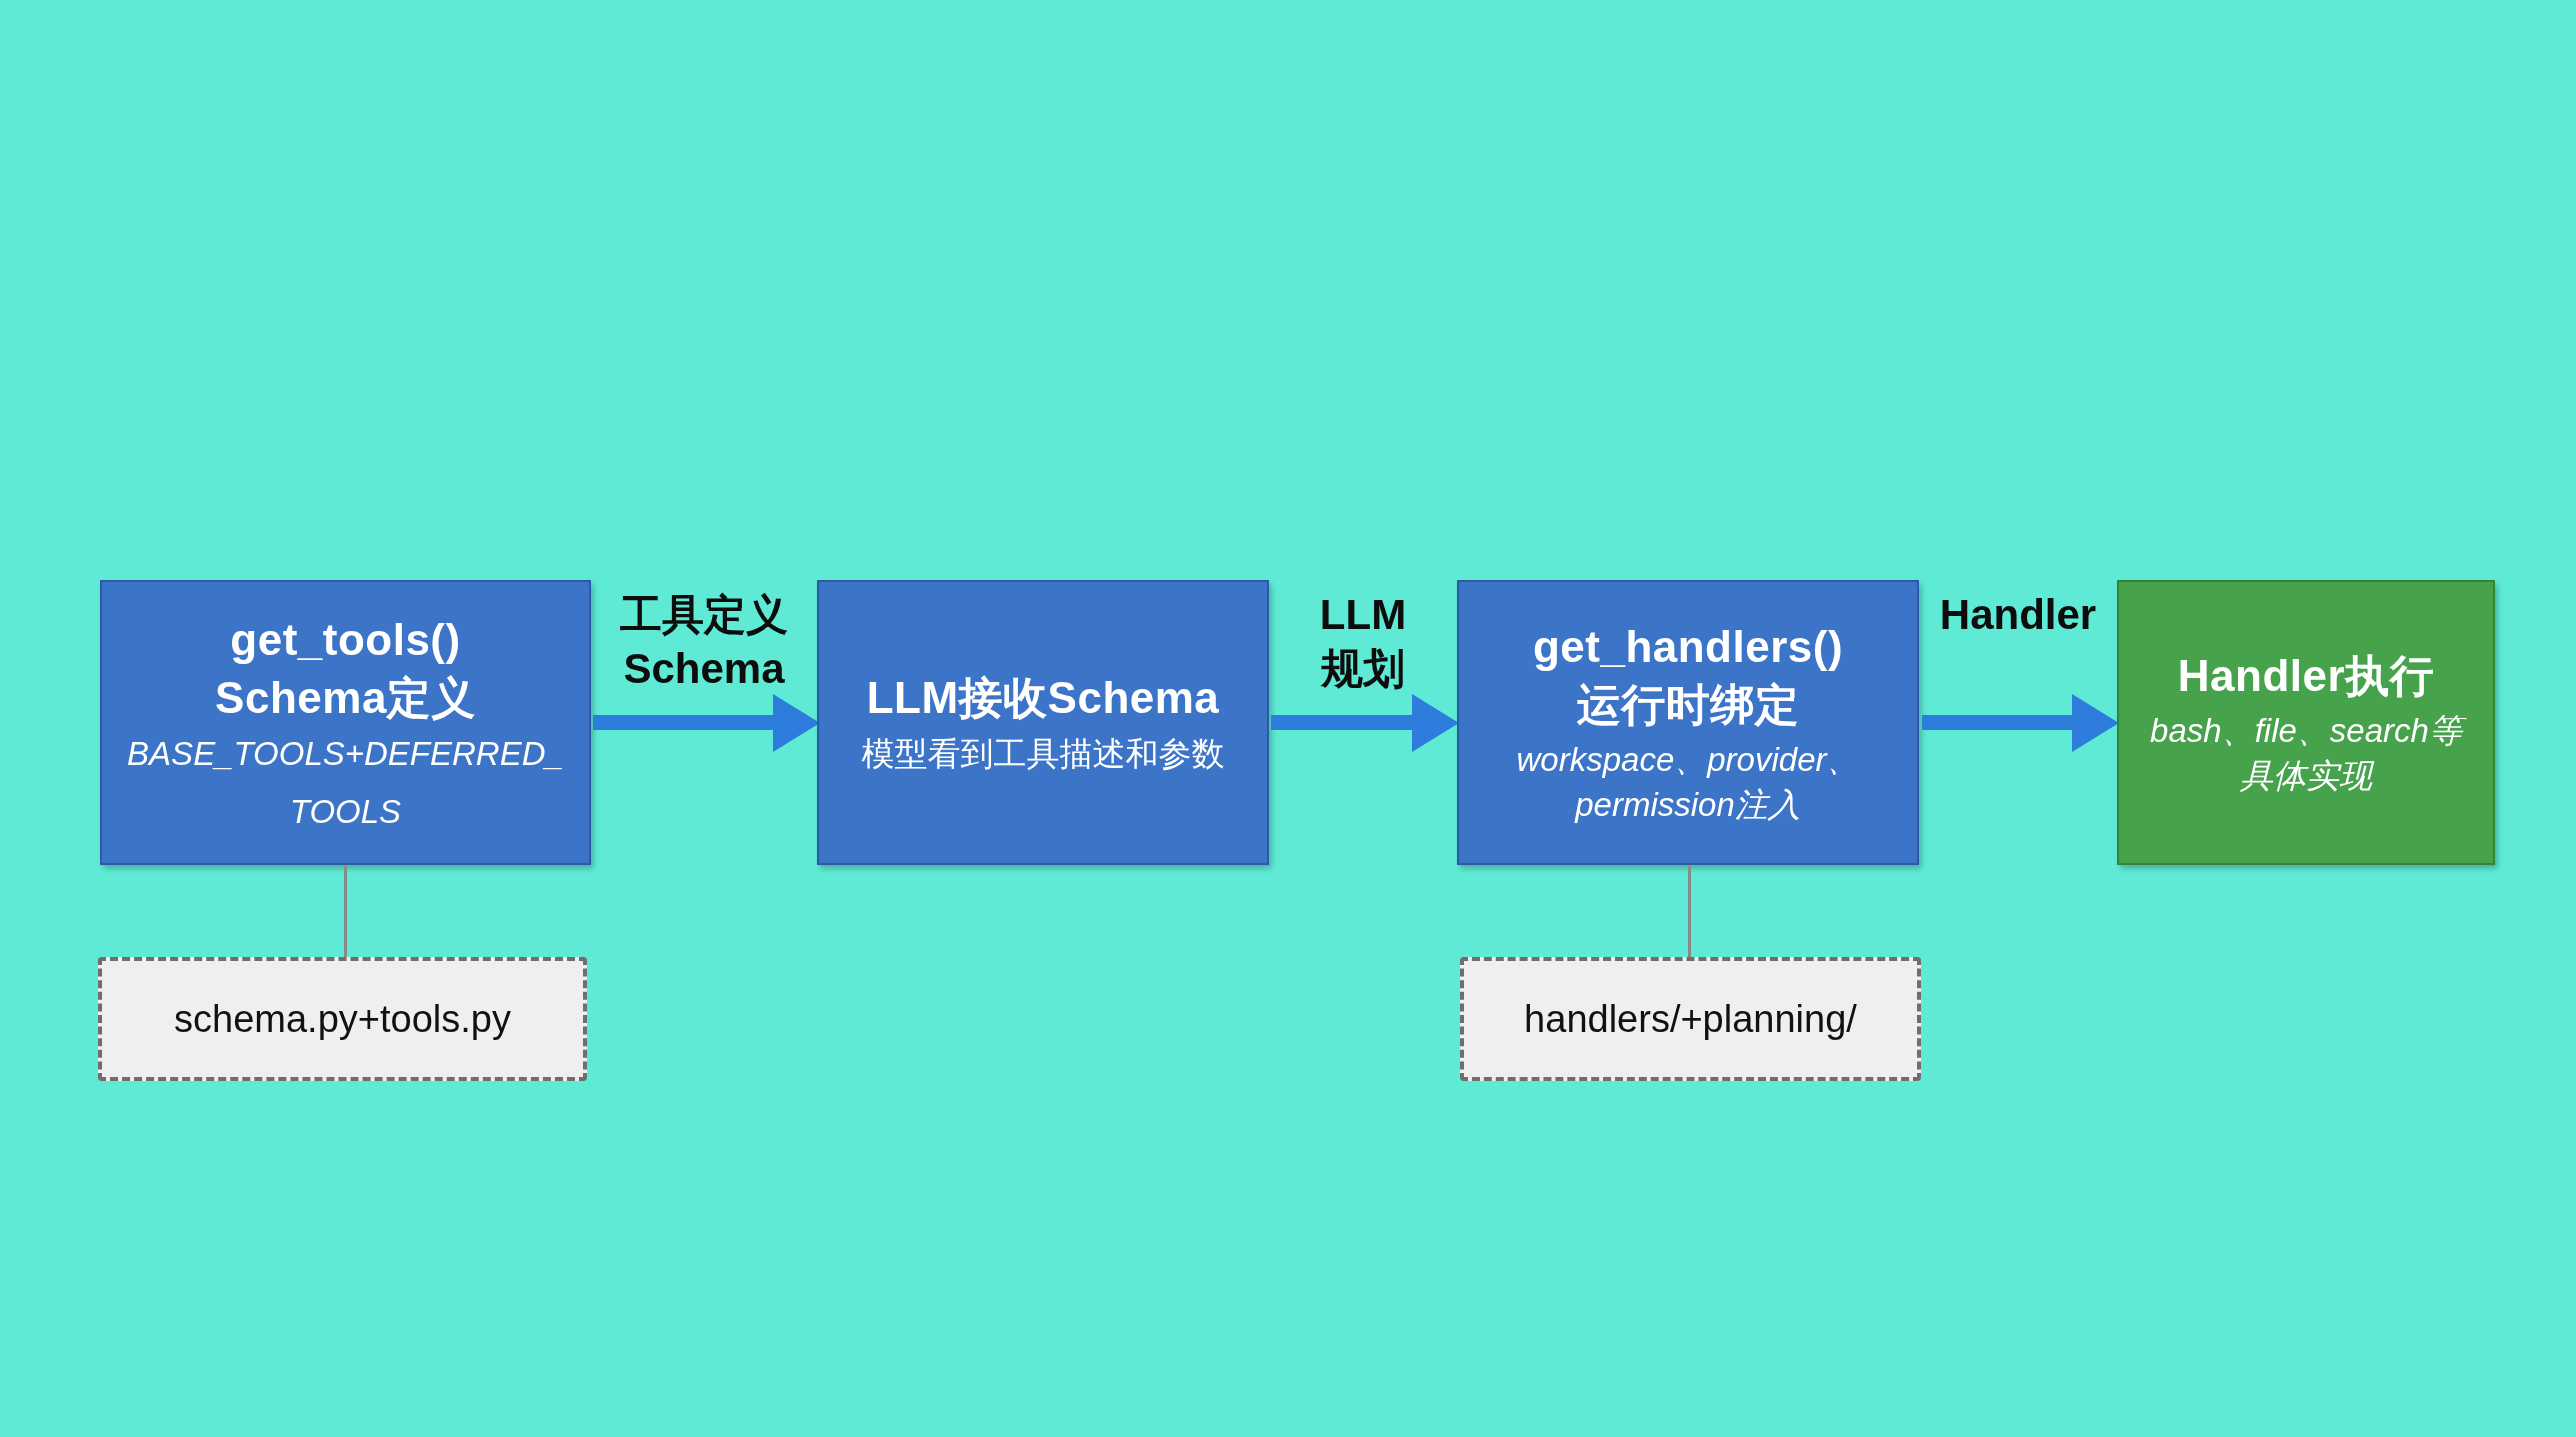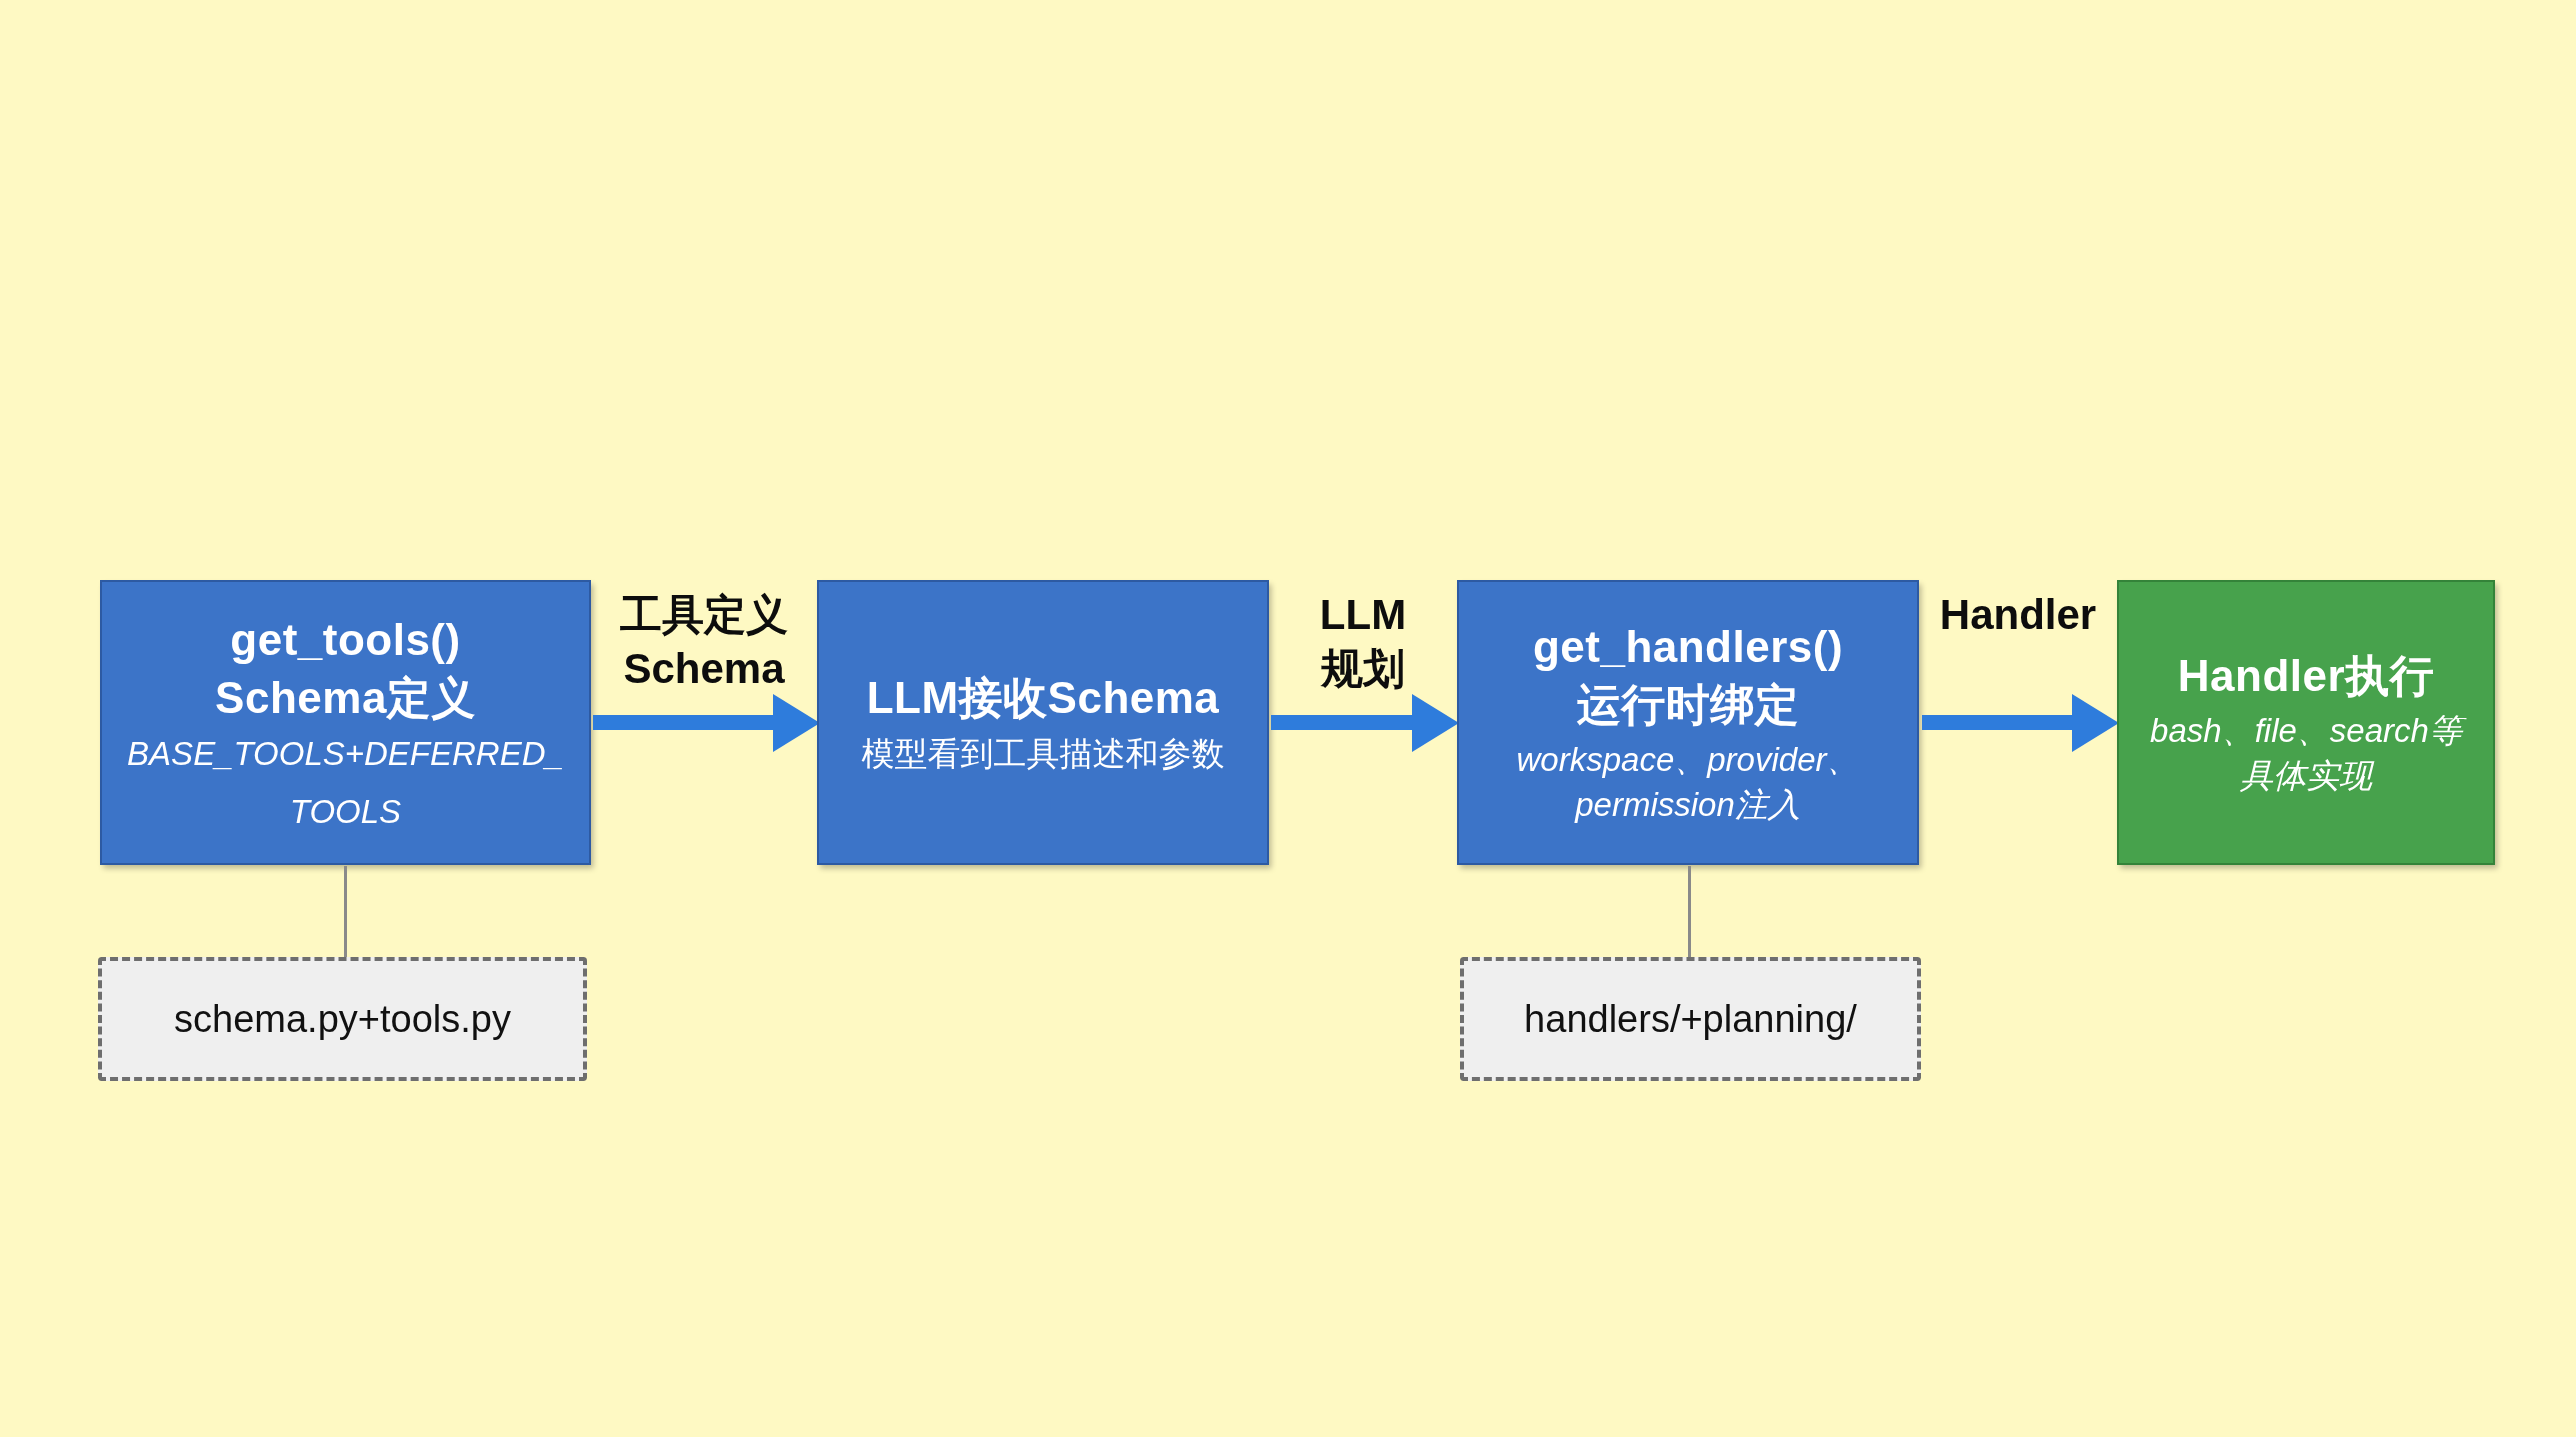--- a/index.html
+++ b/index.html
@@ -5,21 +5,21 @@
   html, body {
     margin: 0;
     padding: 0;
     background: #FCFBF9;
     font-family: "Liberation Sans", sans-serif;
   }
   .canvas {
     position: relative;
     width: 2576px;
     height: 1438px;
-    background: #fef9c3;
+    background: #5eead4;
     overflow: hidden;
   }
   
   .node {
     position: absolute;
     top: 580px;
     height: 285px;
     box-sizing: border-box;
     display: flex;
     flex-direction: column;

